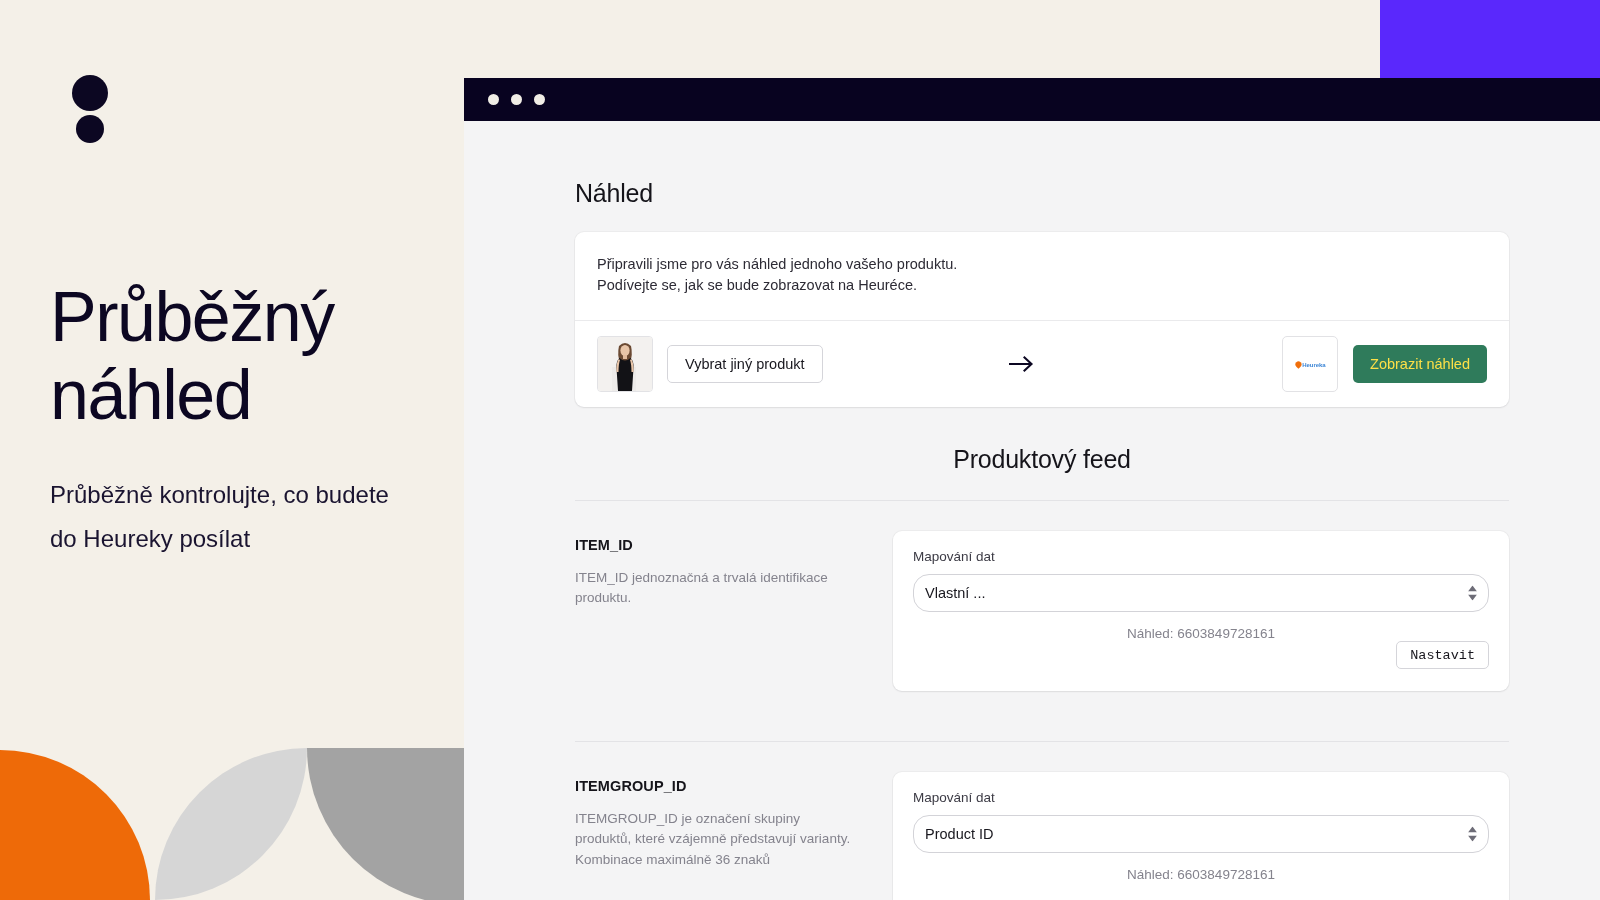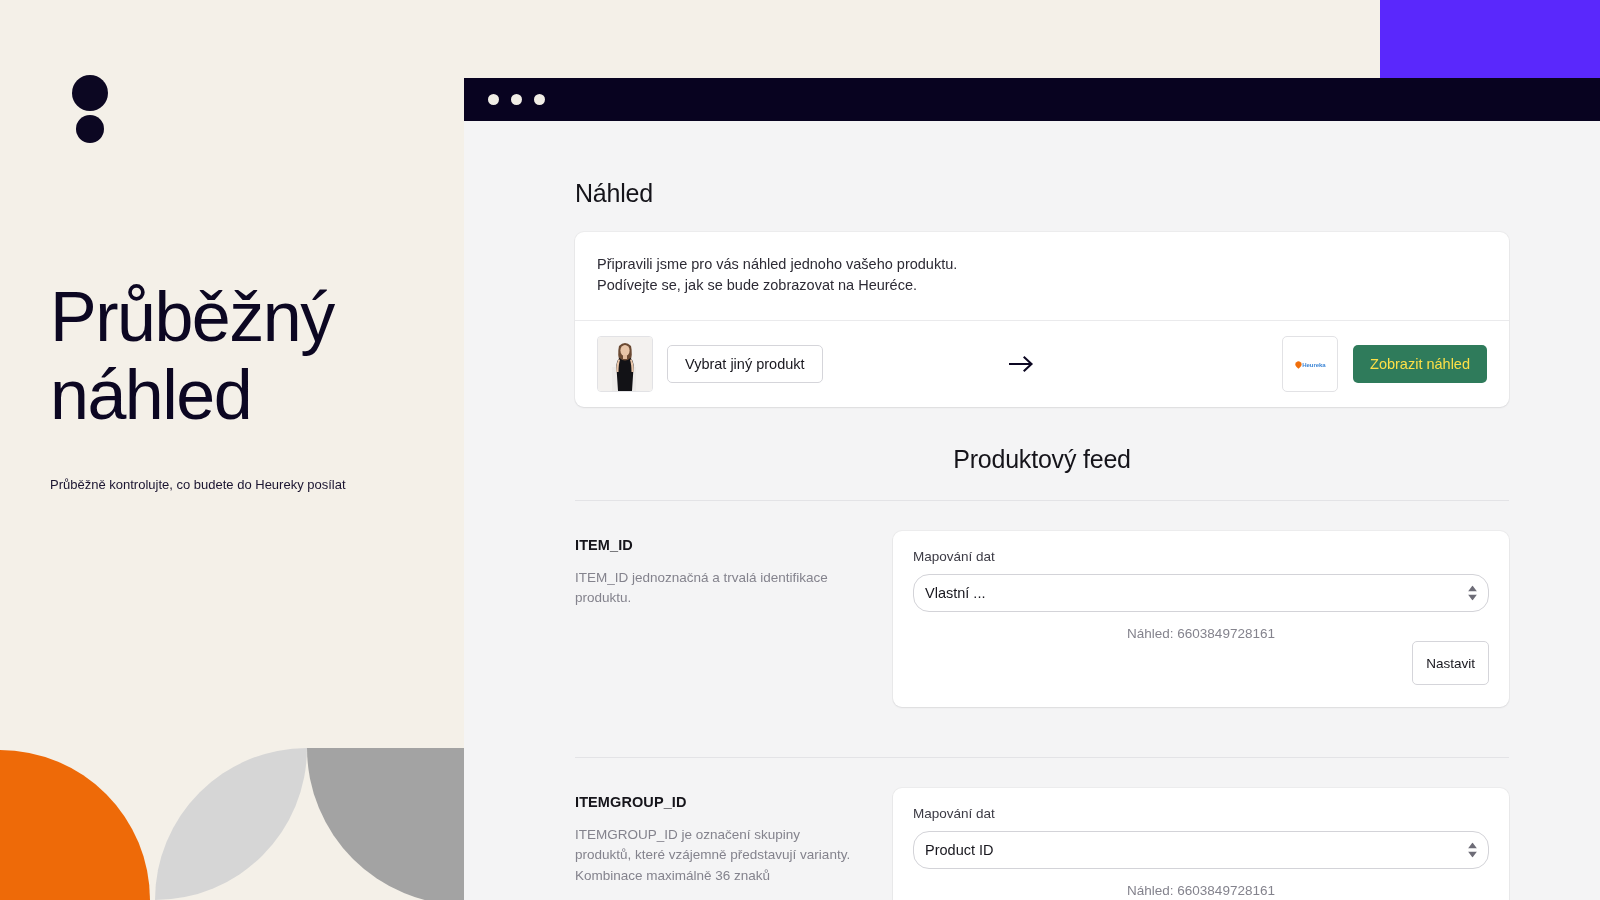--- a/index.html
+++ b/index.html
@@ -47,21 +47,21 @@
     font-size: 70px;
     line-height: 1.12;
     font-weight: 400;
     letter-spacing: -1.5px;
     color: #0C0722;
   }
   .hero-sub {
     position: absolute;
     left: 50px; top: 473px;
     width: 345px;
-    font-size: 13px;
+    font-size: 24px;
     line-height: 1.83;
     font-weight: 400;
     color: #1A1430;
   }
 
   
   .deco {
     position: absolute;
     left: 0; bottom: 0;
     width: 464px; height: 170px;
@@ -298,28 +298,28 @@
     align-items: center;
     min-height: 20px;
     flex-direction: column;
   }
   .preview-val {
     font-size: 13.5px;
     color: #84838D;
   }
   .btn-small {
     margin-left: auto;
-    height: 44px;
+    height: 28px;
     padding: 12px 13px;
     background: #fff;
     border: 1px solid #D5D5DA;
     border-radius: 5px;
     font-size: 13.5px;
     color: #18171E;
-    font-family: Liberation Sans, sans-serif;
+    font-family: Liberation Mono, monospace;
     cursor: pointer;
     display: flex;
     align-items: center;
   }
   .no-btn .feed-foot { margin-top: 14px; }
 </style>
 </head>
 <body>
 
 <div class="left-panel">

